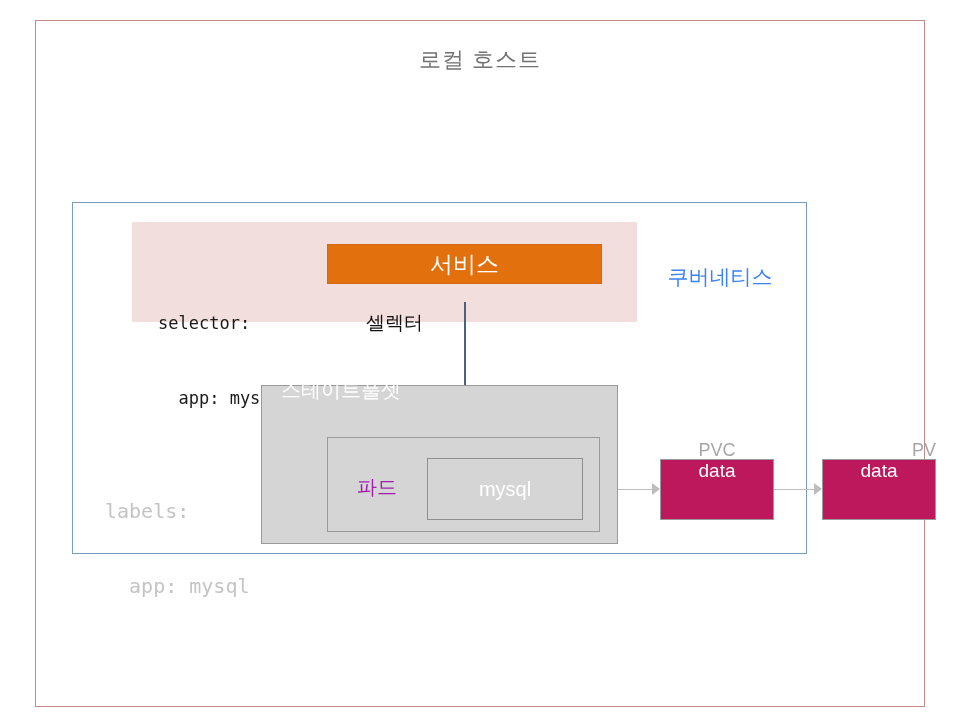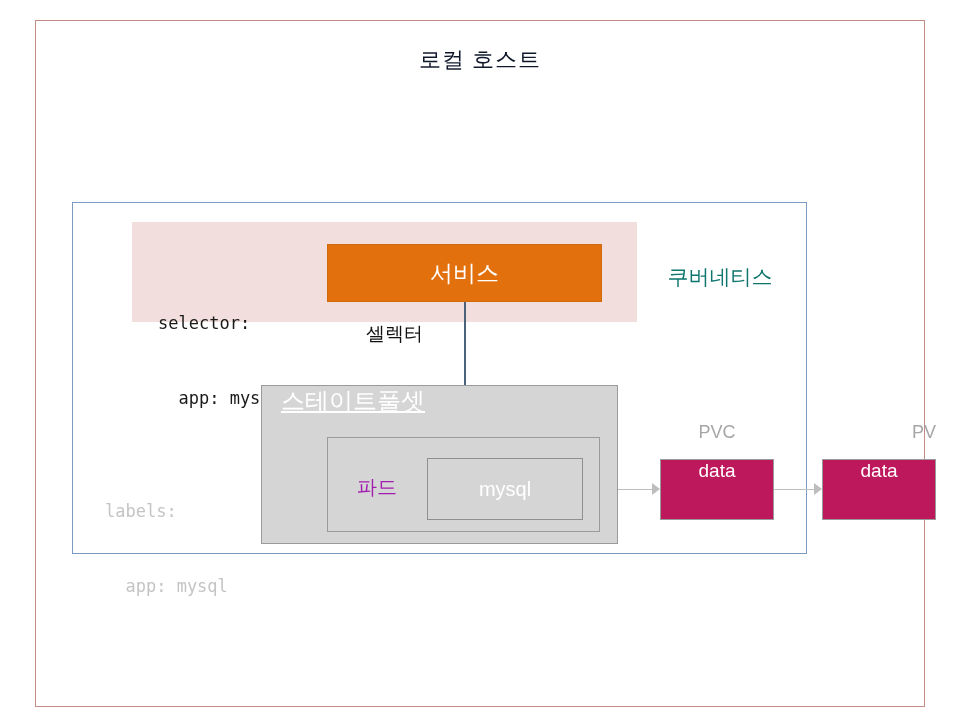--- a/index.html
+++ b/index.html
@@ -18,40 +18,40 @@
     width: 890px; height: 687px;
     border: 1.6px solid #c58b87;
     background: transparent;
   }
   .host-title {
     position: absolute;
     left: 35px; top: 45px;
     width: 890px;
     text-align: center;
     font-size: 22px;
-    color: #0f172a;
+    color: #737373;
     letter-spacing: 1px;
   }
 
   
   .cluster-box {
     position: absolute;
     left: 72px; top: 202px;
     width: 735px; height: 352px;
     border: 1.3px solid #7a9cc2;
     background: transparent;
   }
   .cluster-label {
     position: absolute;
     left: 645px; top: 262px;
     width: 150px;
     text-align: center;
     font-size: 21px;
     line-height: 29px;
-    color: #0f766e;
+    color: #3b82f6;
   }
 
   
   .selector-band {
     position: absolute;
     left: 132px; top: 222px;
     width: 505px; height: 100px;
     background: #f2dedd;
   }
   .selector-code {
@@ -61,21 +61,21 @@
     font-size: 17px;
     line-height: 25px;
     color: #1a1a1a;
     white-space: pre;
   }
 
   
   .service-box {
     position: absolute;
     left: 327px; top: 244px;
-    width: 275px; height: 58px;
+    width: 275px; height: 40px;
     background: #e2700d;
     border: 1px solid #d06a0c;
     display: flex;
     align-items: center;
     justify-content: center;
   }
   .service-label {
     font-size: 23px;
     color: #ffffff;
   }
@@ -90,50 +90,49 @@
   .sel-arrow-head {
     position: absolute;
     left: 458px; top: 424px;
     width: 0; height: 0;
     border-left: 6.5px solid transparent;
     border-right: 6.5px solid transparent;
     border-top: 11px solid #4a637a;
   }
   .selector-text {
     position: absolute;
-    left: 366px; top: 321px;
+    left: 366px; top: 310px;
     font-size: 19px;
     color: #111111;
   }
 
   
   .labels-code {
     position: absolute;
     left: 105px; top: 449px;
     font-family: "DejaVu Sans Mono", "Liberation Mono", monospace;
-    font-size: 17px;
+    font-size: 20px;
     line-height: 25px;
     color: #c4c4c4;
     white-space: pre;
   }
 
   
   .sts-box {
     position: absolute;
     left: 261px; top: 385px;
     width: 357px; height: 159px;
     background: #d5d5d5;
     border: 1.3px solid #9a9a9a;
   }
   .sts-label {
     position: absolute;
-    left: 281px; top: 385px;
-    font-size: 24px;
+    left: 281px; top: 377px;
+    font-size: 20px;
     color: #ffffff;
-    text-decoration: underline;
   }
   .pod-box {
     position: absolute;
     left: 327px; top: 437px;
     width: 273px; height: 95px;
     background: #d5d5d5;
     border: 1.3px solid #9a9a9a;
   }
   .pod-label {
     position: absolute;
@@ -162,21 +161,21 @@
     border: 1.3px solid #9a9a9a;
     display: flex;
     align-items: flex-start;
     justify-content: center;
   }
   .vol-box.pvc { left: 660px; }
   .vol-box.pv  { left: 822px; }
   .vol-label { font-size: 19px; color: #ffffff; }
   .vol-cap {
     position: absolute;
-    top: 422px;
+    top: 440px;
     width: 114px;
     text-align: center;
     font-size: 18px;
     color: #a6a6a6;
   }
   .vol-cap.pvc { left: 660px; }
   .vol-cap.pv  { left: 822px; text-align: right; }
 
   
   .gray-line {

